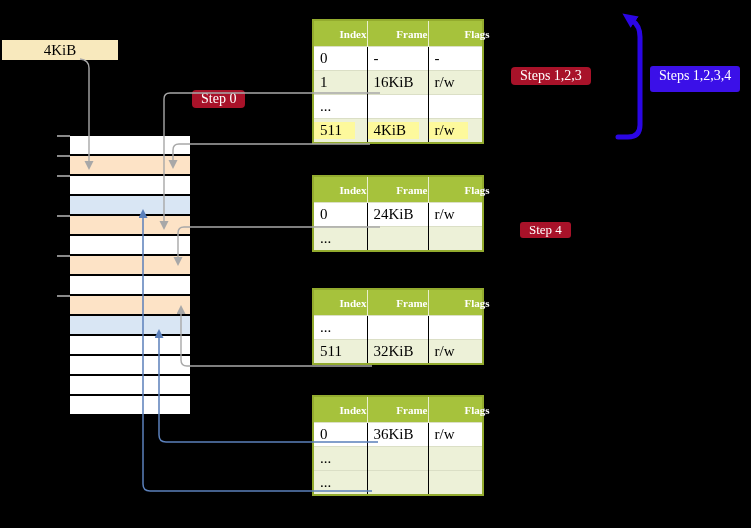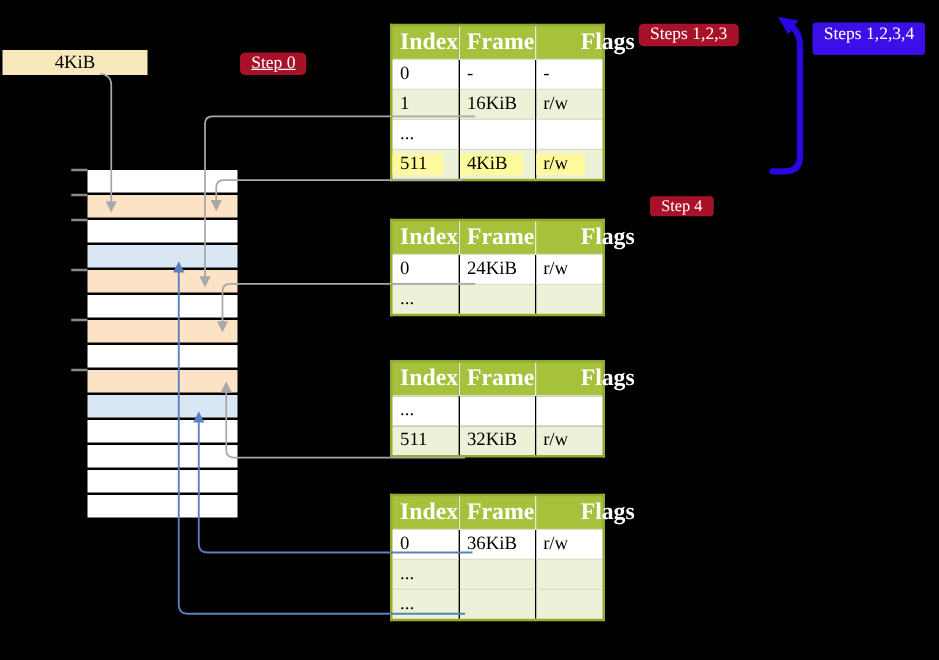--- a/index.html
+++ b/index.html
@@ -3,37 +3,37 @@
 <meta charset="utf-8">
 <style>
   html,body{margin:0;padding:0;background:#000;}
   .stage{position:relative;width:751px;height:528px;background:#000;overflow:hidden;
          font-family:"Liberation Serif",serif;}
   
   .lbl{position:absolute;white-space:nowrap;}
   .cream{background:#f8e9bd;color:#000;font-size:15px;text-align:center;
          width:116px;height:20px;line-height:20px;left:2px;top:40px;}
   .tag{background:#a81229;color:#fff;border-radius:4px;padding:0 9px;
-       font-size:14px;height:18px;line-height:18px;}
-  #lbl-step0{left:192px;top:42px;text-decoration:underline;}
+       font-size:14px;height:18px;line-height:18px;margin-top:48px;}
+  #lbl-step0{left:192px;top:42px;}
   #lbl-steps123{left:511px;top:19px;}
   #lbl-steps1234{left:650px;top:18px;background:#3b10e8;height:26px;line-height:19px;border-radius:3px;}
-  #lbl-step4{left:520px;top:157px;font-size:13px;height:16px;line-height:16px;border-radius:3px;}
+  #lbl-step4{left:520px;top:174px;font-size:13px;height:16px;line-height:16px;border-radius:3px;}
   
   #memory-rows{position:absolute;left:70px;top:136px;width:120px;height:280px;}
   .mem-row{position:absolute;left:0;width:120px;height:18px;}
   .mem-white{background:#ffffff;}
   .mem-orange{background:#fde3c6;}
   .mem-blue{background:#d9e6f4;}
   
   .ptable{position:absolute;left:312px;}
   .ptable table{border-collapse:collapse;table-layout:fixed;width:170px;
                 border:2px solid #93ab2e;}
-  .ptable th{background:#a6c23c;color:#fff;font-weight:bold;font-size:19px;
-             text-align:center;padding:2px 0 2px 6px;height:21px;
+  .ptable th{background:#a6c23c;color:#fff;font-weight:bold;font-size:11px;
+             text-align:right;padding:2px 0 2px 6px;height:21px;
              border-right:1px solid #e9efcd;}
   .ptable th:last-child{border-right:none;padding-left:36px;}
   .ptable td{font-size:15px;color:#000;background:#fff;height:23px;
              padding:0 0 0 6px;border-right:1px solid #000;
              border-top:1px solid #dbdfc6;vertical-align:middle;}
   .ptable td:last-child{border-right:none;}
   .ptable tr.shaded td{background:#edf1d8;}
   .hl{background:#fdf99c;display:inline-block;margin-left:-6px;padding:0 13px 0 6px;}
   #t1{top:19px;} #t2{top:175px;} #t3{top:288px;} #t4{top:395px;}
   

